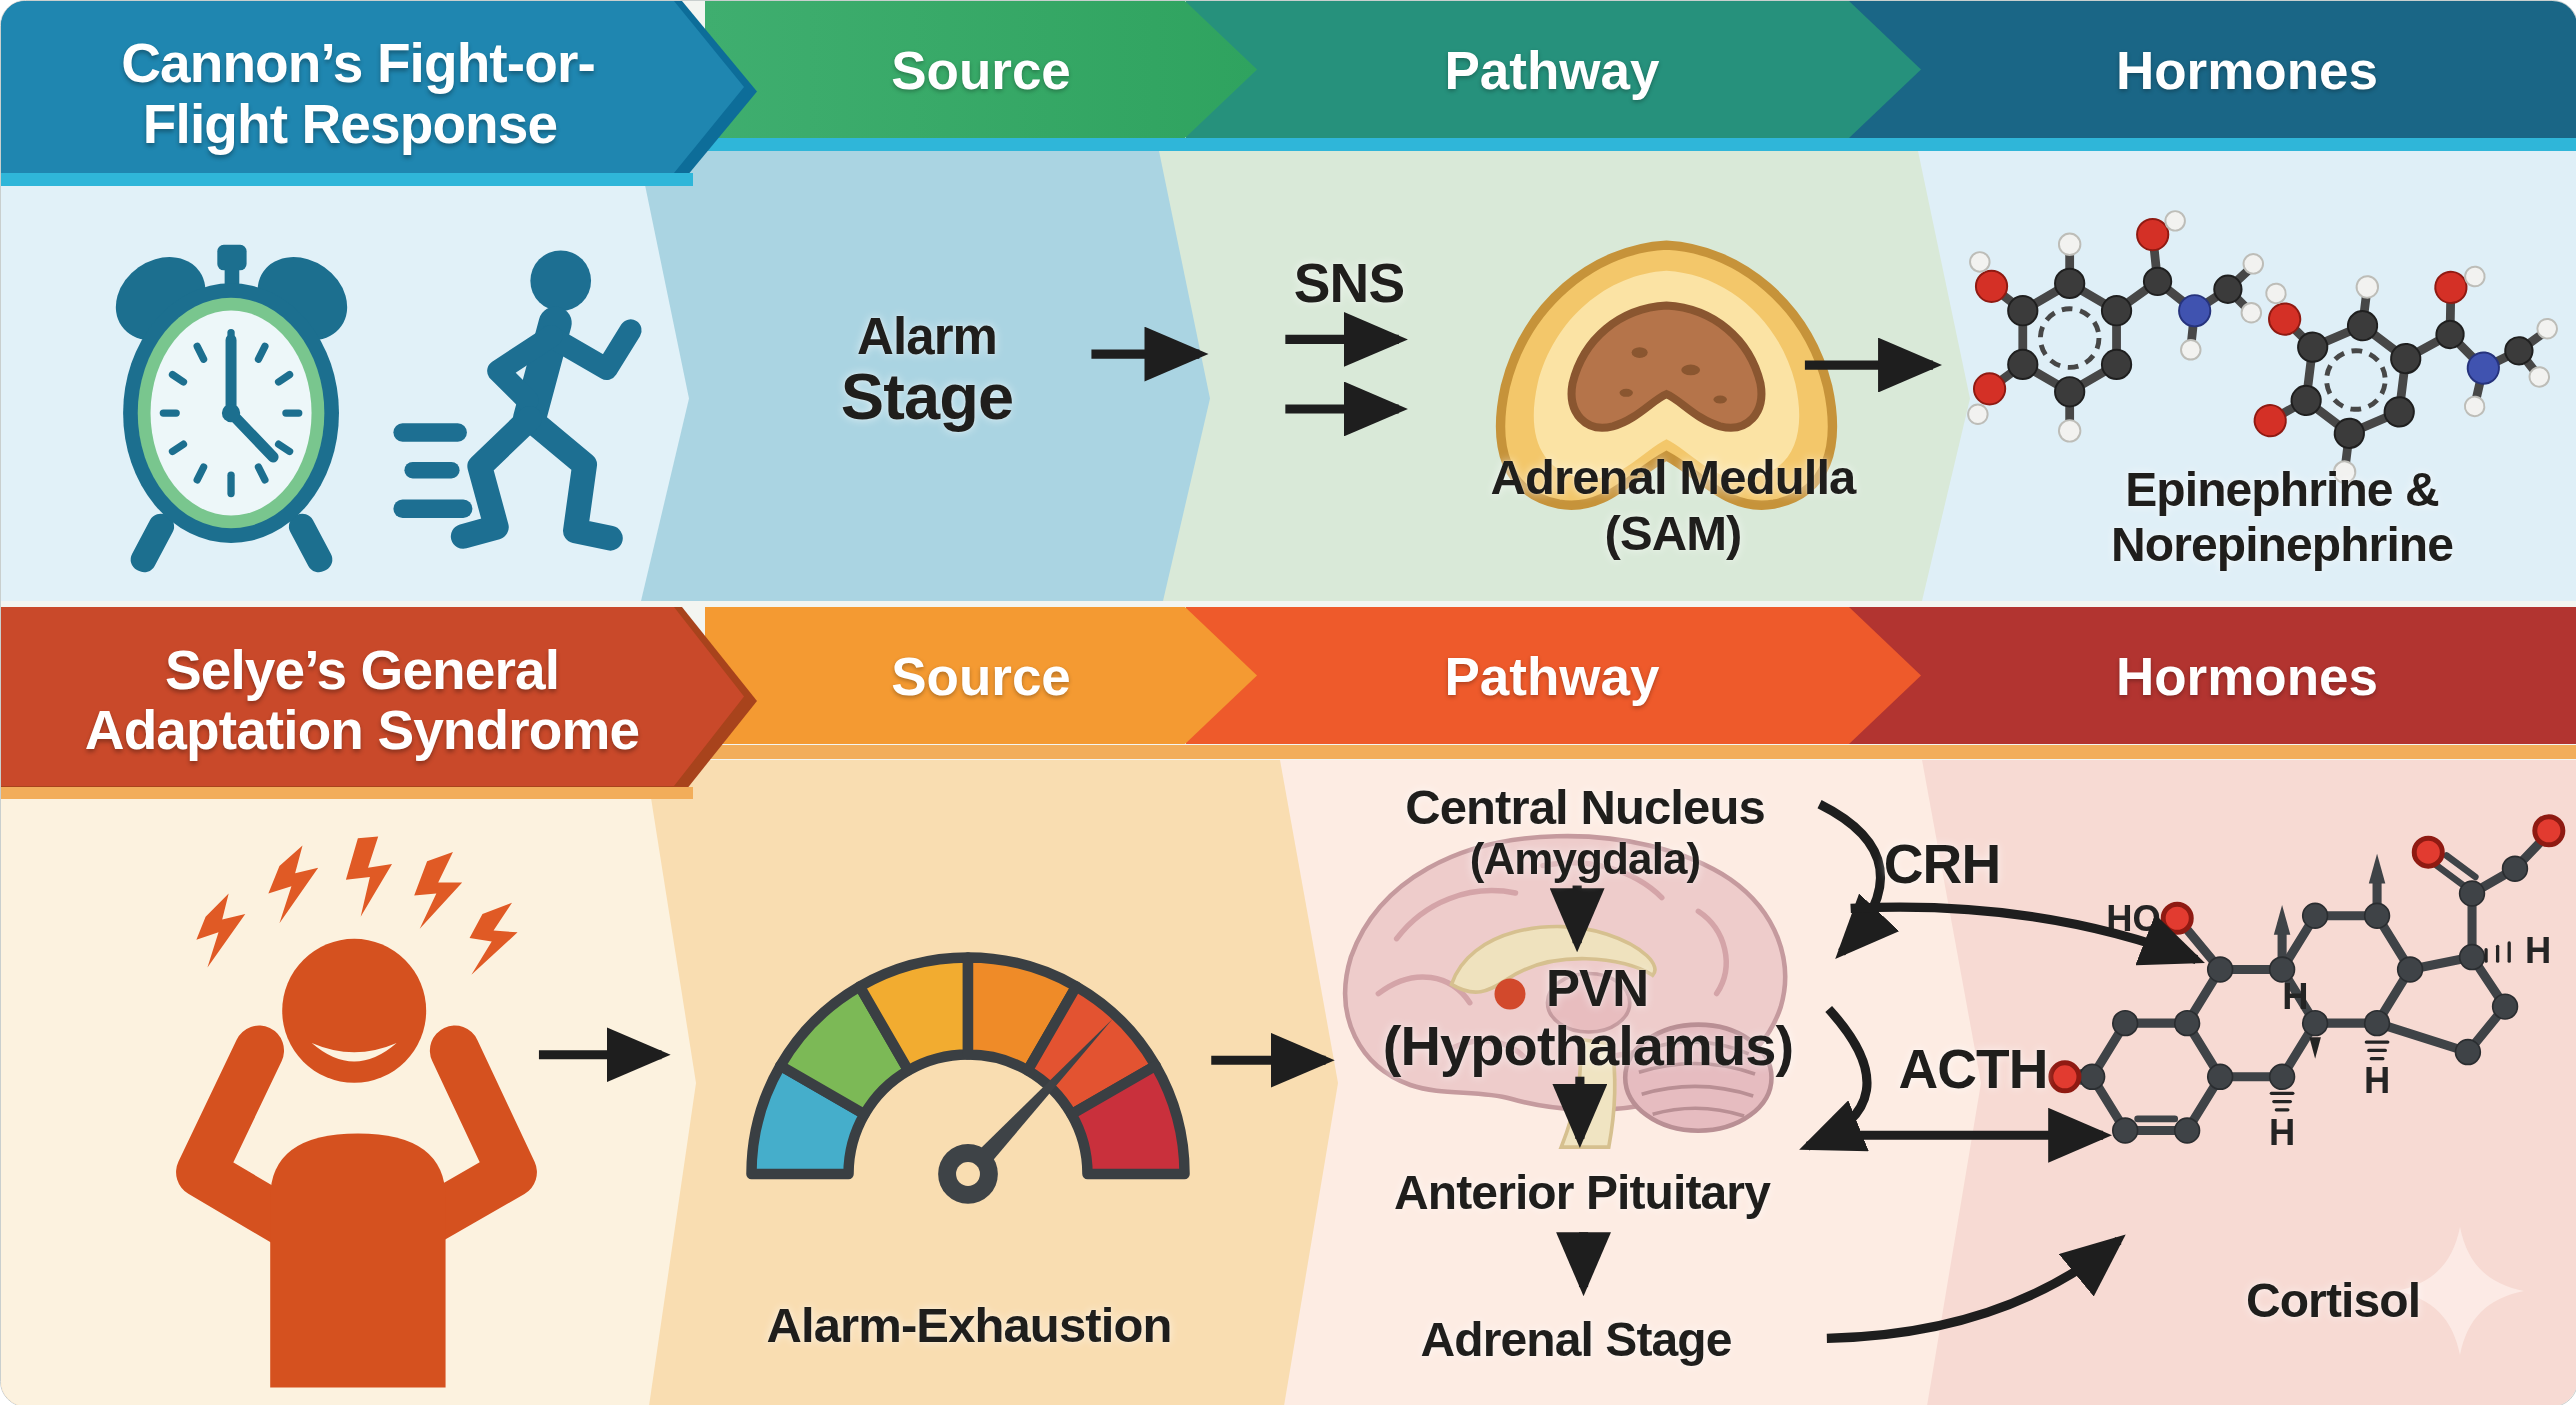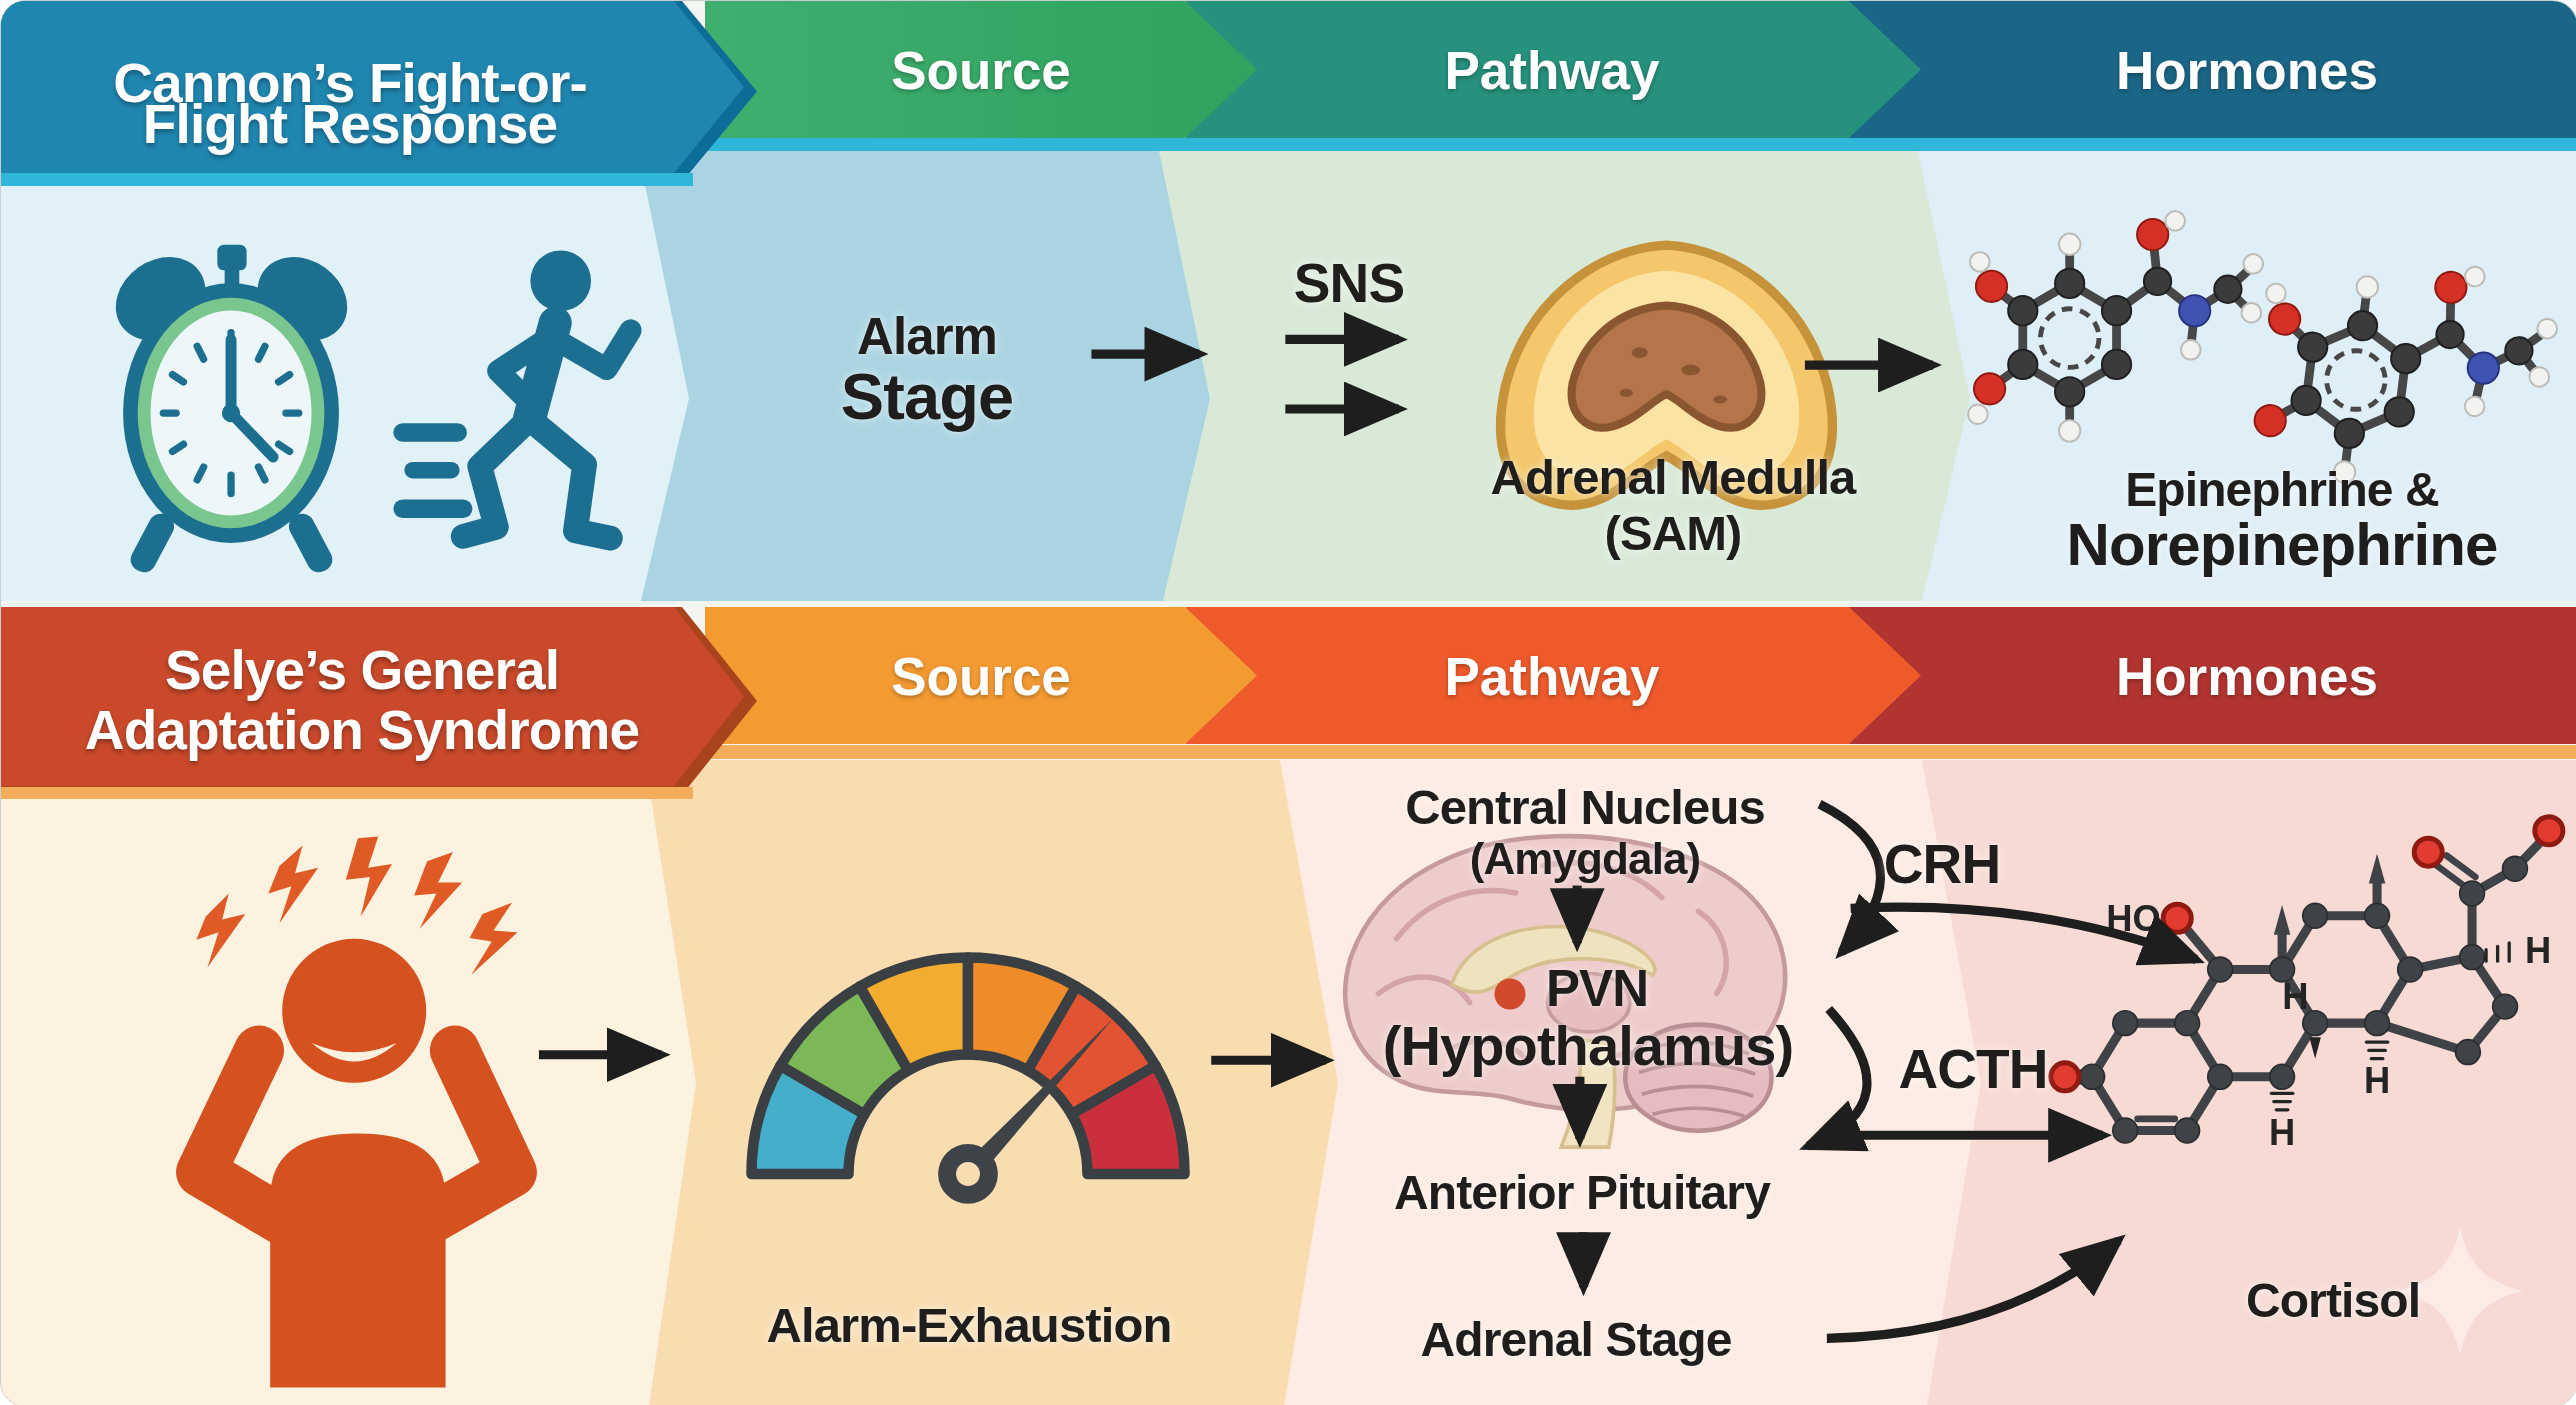--- a/index.html
+++ b/index.html
@@ -32,21 +32,21 @@
     <div class="z" style="left:0;top:150px;width:2576px;height:450px;background:#e1f1f8;clip-path:polygon(0 0,637px 0,688px 55%,640px 100%,0 100%);"></div>
 
     <div class="chev" style="left:1185px;top:0;width:1391px;height:137px;background:#1a6686;z-index:1;"></div>
     <div class="chev" style="left:1185px;top:0;width:735px;height:137px;background:#26917c;z-index:2;clip-path:polygon(0 0,663px 0,735px 50%,663px 100%,0 100%);"></div>
     <div class="chev" style="left:704px;top:0;width:552px;height:137px;background:linear-gradient(90deg,#3fae6f,#2fa35f);z-index:3;clip-path:polygon(0 0,480px 0,552px 50%,480px 100%,0 100%);"></div>
     <div class="z" style="left:0;top:137px;width:2576px;height:12.8px;background:#2fb6d9;"></div>
     <div class="chev" style="left:0;top:0;width:756px;height:181px;background:#0d6d99;z-index:4;clip-path:polygon(0 0,681px 0,756px 50%,681px 100%,0 100%);"></div>
     <div class="chev" style="left:0;top:0;width:743px;height:172px;background:#1f86b0;z-index:5;clip-path:polygon(0 0,673px 0,743px 50%,673px 100%,0 100%);"></div>
     <div class="z" style="left:0;top:172px;width:692px;height:12.8px;background:#2fb6d9;z-index:5;"></div>
 
-    <div class="lbl ttl" style="left:349px;top:62px;z-index:6;margin-top:20px;">Cannon’s Fight-or-</div>
+    <div class="lbl ttl" style="left:357px;top:62px;z-index:6;">Cannon’s Fight-or-</div>
     <div class="lbl ttl" style="left:349px;top:123px;z-index:6;">Flight Response</div>
     <div class="lbl hdr" style="left:980px;top:69px;z-index:6;">Source</div>
     <div class="lbl hdr" style="left:1551px;top:69px;z-index:6;">Pathway</div>
     <div class="lbl hdr" style="left:2246px;top:69px;z-index:6;">Hormones</div>
 
     <svg class="z" style="left:91px;top:229px;z-index:8;" width="279" height="357" viewBox="0 0 305 390">
       <ellipse cx="75" cy="75" rx="52" ry="42" fill="#1c6f8f" transform="rotate(-35 75 75)"></ellipse>
       <ellipse cx="230" cy="75" rx="52" ry="42" fill="#1c6f8f" transform="rotate(35 230 75)"></ellipse>
       <rect x="137" y="16" width="32" height="28" rx="7" fill="#1c6f8f"></rect>
       <rect x="145" y="40" width="16" height="28" fill="#1c6f8f"></rect>
@@ -198,21 +198,21 @@
           <circle cx="286" cy="122" r="10"></circle>
       </g>
     </svg>
 
     <div class="lbl" style="left:926px;top:335px;font-size:51px;z-index:12;">Alarm</div>
     <div class="lbl" style="left:926px;top:395px;font-size:65px;z-index:12;">Stage</div>
     <div class="lbl" style="left:1348px;top:282px;font-size:55px;z-index:12;">SNS</div>
     <div class="lbl" style="left:1672px;top:476px;font-size:49px;z-index:12;">Adrenal Medulla</div>
     <div class="lbl" style="left:1672px;top:532px;font-size:49px;z-index:12;">(SAM)</div>
     <div class="lbl" style="left:2281px;top:488px;font-size:48px;z-index:12;">Epinephrine &amp;</div>
-    <div class="lbl" style="left:2281px;top:543px;font-size:60px;z-index:12;">Norepinephrine</div>
+    <div class="lbl" style="left:2281px;top:543px;font-size:48px;z-index:12;">Norepinephrine</div>
   </div>
 
   <div>
 
     <div class="z" style="left:0;top:759px;width:2576px;height:646px;background:#f7dad3;"></div>
     <div class="z" style="left:0;top:759px;width:2576px;height:646px;background:#fdece3;clip-path:polygon(0 0,1921px 0,1980px 50%,1926px 100%,0 100%);"></div>
     <div class="z" style="left:0;top:759px;width:2576px;height:646px;background:#f9ddb1;clip-path:polygon(0 0,1279px 0,1337px 50%,1283px 100%,0 100%);"></div>
     <div class="z" style="left:0;top:759px;width:2576px;height:646px;background:#fcf2df;clip-path:polygon(0 0,644px 0,695px 50%,648px 100%,0 100%);"></div>
 
     <div class="chev" style="left:1185px;top:606px;width:1391px;height:137px;background:#b23430;z-index:1;"></div>

